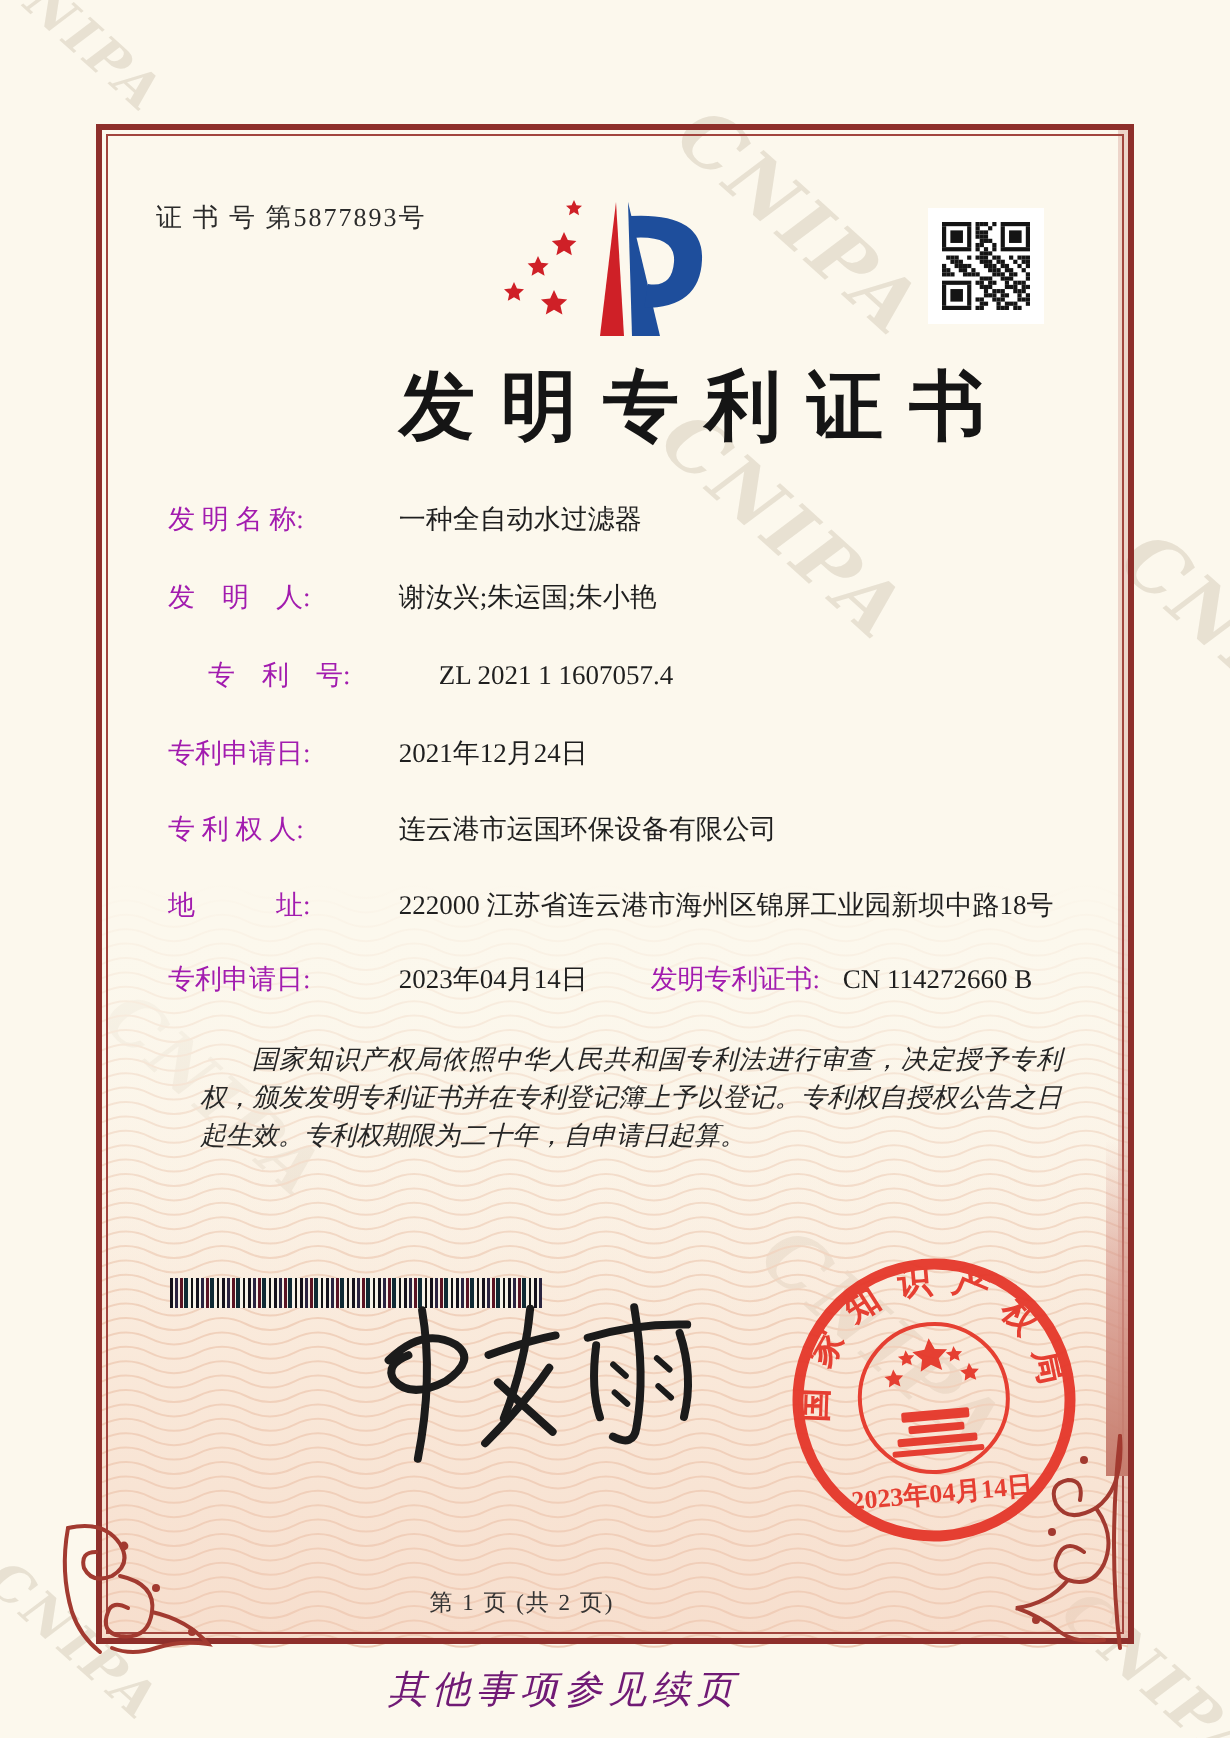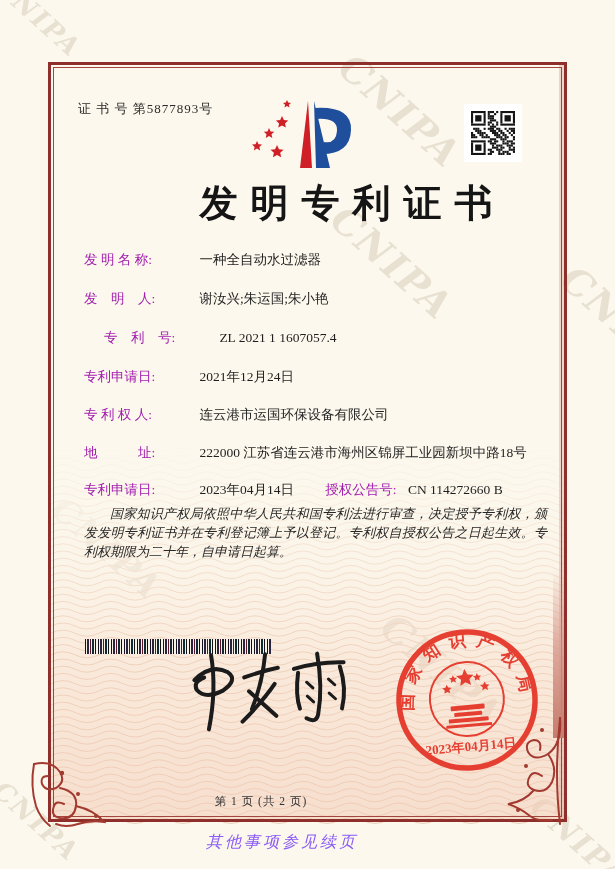--- a/index.html
+++ b/index.html
@@ -45,21 +45,21 @@
   .qr-box{position:absolute; left:464px; top:104px; width:58px; height:58px; background:#ffffff; z-index:3;}
   .qr-box svg{position:absolute; left:7px; top:7px;}
   .fields{position:absolute; left:84px; top:247px; width:465px; z-index:3; font-size:13.5px;}
   .frow{position:absolute; left:0; white-space:nowrap;}
   .flabel{display:inline-block; min-width:104px; color:#a21caf;}
   .fvalue{margin-left:8px; color:#1f1f1f;}
   .paras{
     position:absolute; left:84px; top:504px; width:463px; z-index:3;
     font-size:13px; line-height:19px; text-align:justify; font-style:italic; color:#262626;
   }
-  .paras p{margin:0; text-indent:2em;}
+  .paras p{margin:16px; text-indent:2em;}
   .barcode{
     position:absolute; left:85px; top:639px; width:186px; height:15px; z-index:3;
     background:
       repeating-linear-gradient(90deg,
         #14121c 0px, #14121c 1.5px, #f6f2e8 1.5px, #f6f2e8 2.5px,
         #2a2440 2.5px, #2a2440 4px,  #f6f2e8 4px,  #f6f2e8 5px,
         #5a1424 5px,  #5a1424 6.5px, #f6f2e8 6.5px,#f6f2e8 7px,
         #0e2a34 7px,  #0e2a34 9px,  #f6f2e8 9px,  #f6f2e8 10.5px,
         #111 10.5px, #111 11.5px, #f6f2e8 11.5px, #f6f2e8 13px);
   }
@@ -69,21 +69,21 @@
   .signature{position:absolute; left:183px; top:646px; z-index:4; transform:rotate(-3deg);}
   .seal{position:absolute; left:394px; top:627px; z-index:5; transform:rotate(-5deg); opacity:0.95;}
   .ribbon{
     position:absolute; left:553px; top:570px; width:11px; height:168px; z-index:2;
     background:linear-gradient(to bottom, rgba(215,155,143,0) 0%, rgba(214,150,138,0.75) 45%, #c67d6e 100%);
   }
   .flourish{position:absolute; z-index:3;}
   .page-no{position:absolute; left:48px; top:794px; width:426px; z-index:3; text-align:center; font-size:11.5px; color:#333; letter-spacing:1px;}
   .footer-note{
     position:absolute; left:0; top:832px; width:564px; z-index:3; text-align:center;
-    font-size:16px; font-style:italic; letter-spacing:3px; color:#8b5cf6;
+    font-size:19px; font-style:italic; letter-spacing:3px; color:#701a75;
   }
 </style>
 </head>
 <body>
 
 <div class="page">
 
   <div class="wm" style="left:-14px; top:2px;   font-size:26px;">CNIPA</div>
   <div class="wm" style="left:326px; top:88px;  font-size:38px;">CNIPA</div>
   <div class="wm" style="left:318px; top:240px; font-size:38px;">CNIPA</div>
@@ -387,21 +387,21 @@
       <span class="flabel">专 利 权 人:</span>
       <span class="fvalue">连云港市运国环保设备有限公司</span>
     </div>
     <div class="frow" style="top:197px;">
       <span class="flabel">地　　　址:</span>
       <span class="fvalue">222000 江苏省连云港市海州区锦屏工业园新坝中路18号</span>
     </div>
     <div class="frow" style="top:234px;">
       <span class="flabel">专利申请日:</span>
       <span class="fvalue">2023年04月14日</span>
-      <span class="flabel" style="margin-left:28px; min-width:0;">授权公告号:</span>
+      <span class="flabel" style="margin-left:28px; min-width:0;">发明专利证书:</span>
       <span class="fvalue">CN 114272660 B</span>
     </div>
   </div>
 
   <div class="paras">
     <p>国家知识产权局依照中华人民共和国专利法进行审查，决定授予专利权，颁发发明专利证书并在专利登记簿上予以登记。专利权自授权公告之日起生效。专利权期限为二十年，自申请日起算。</p>
   </div>
 
   <div class="barcode"></div>
 

